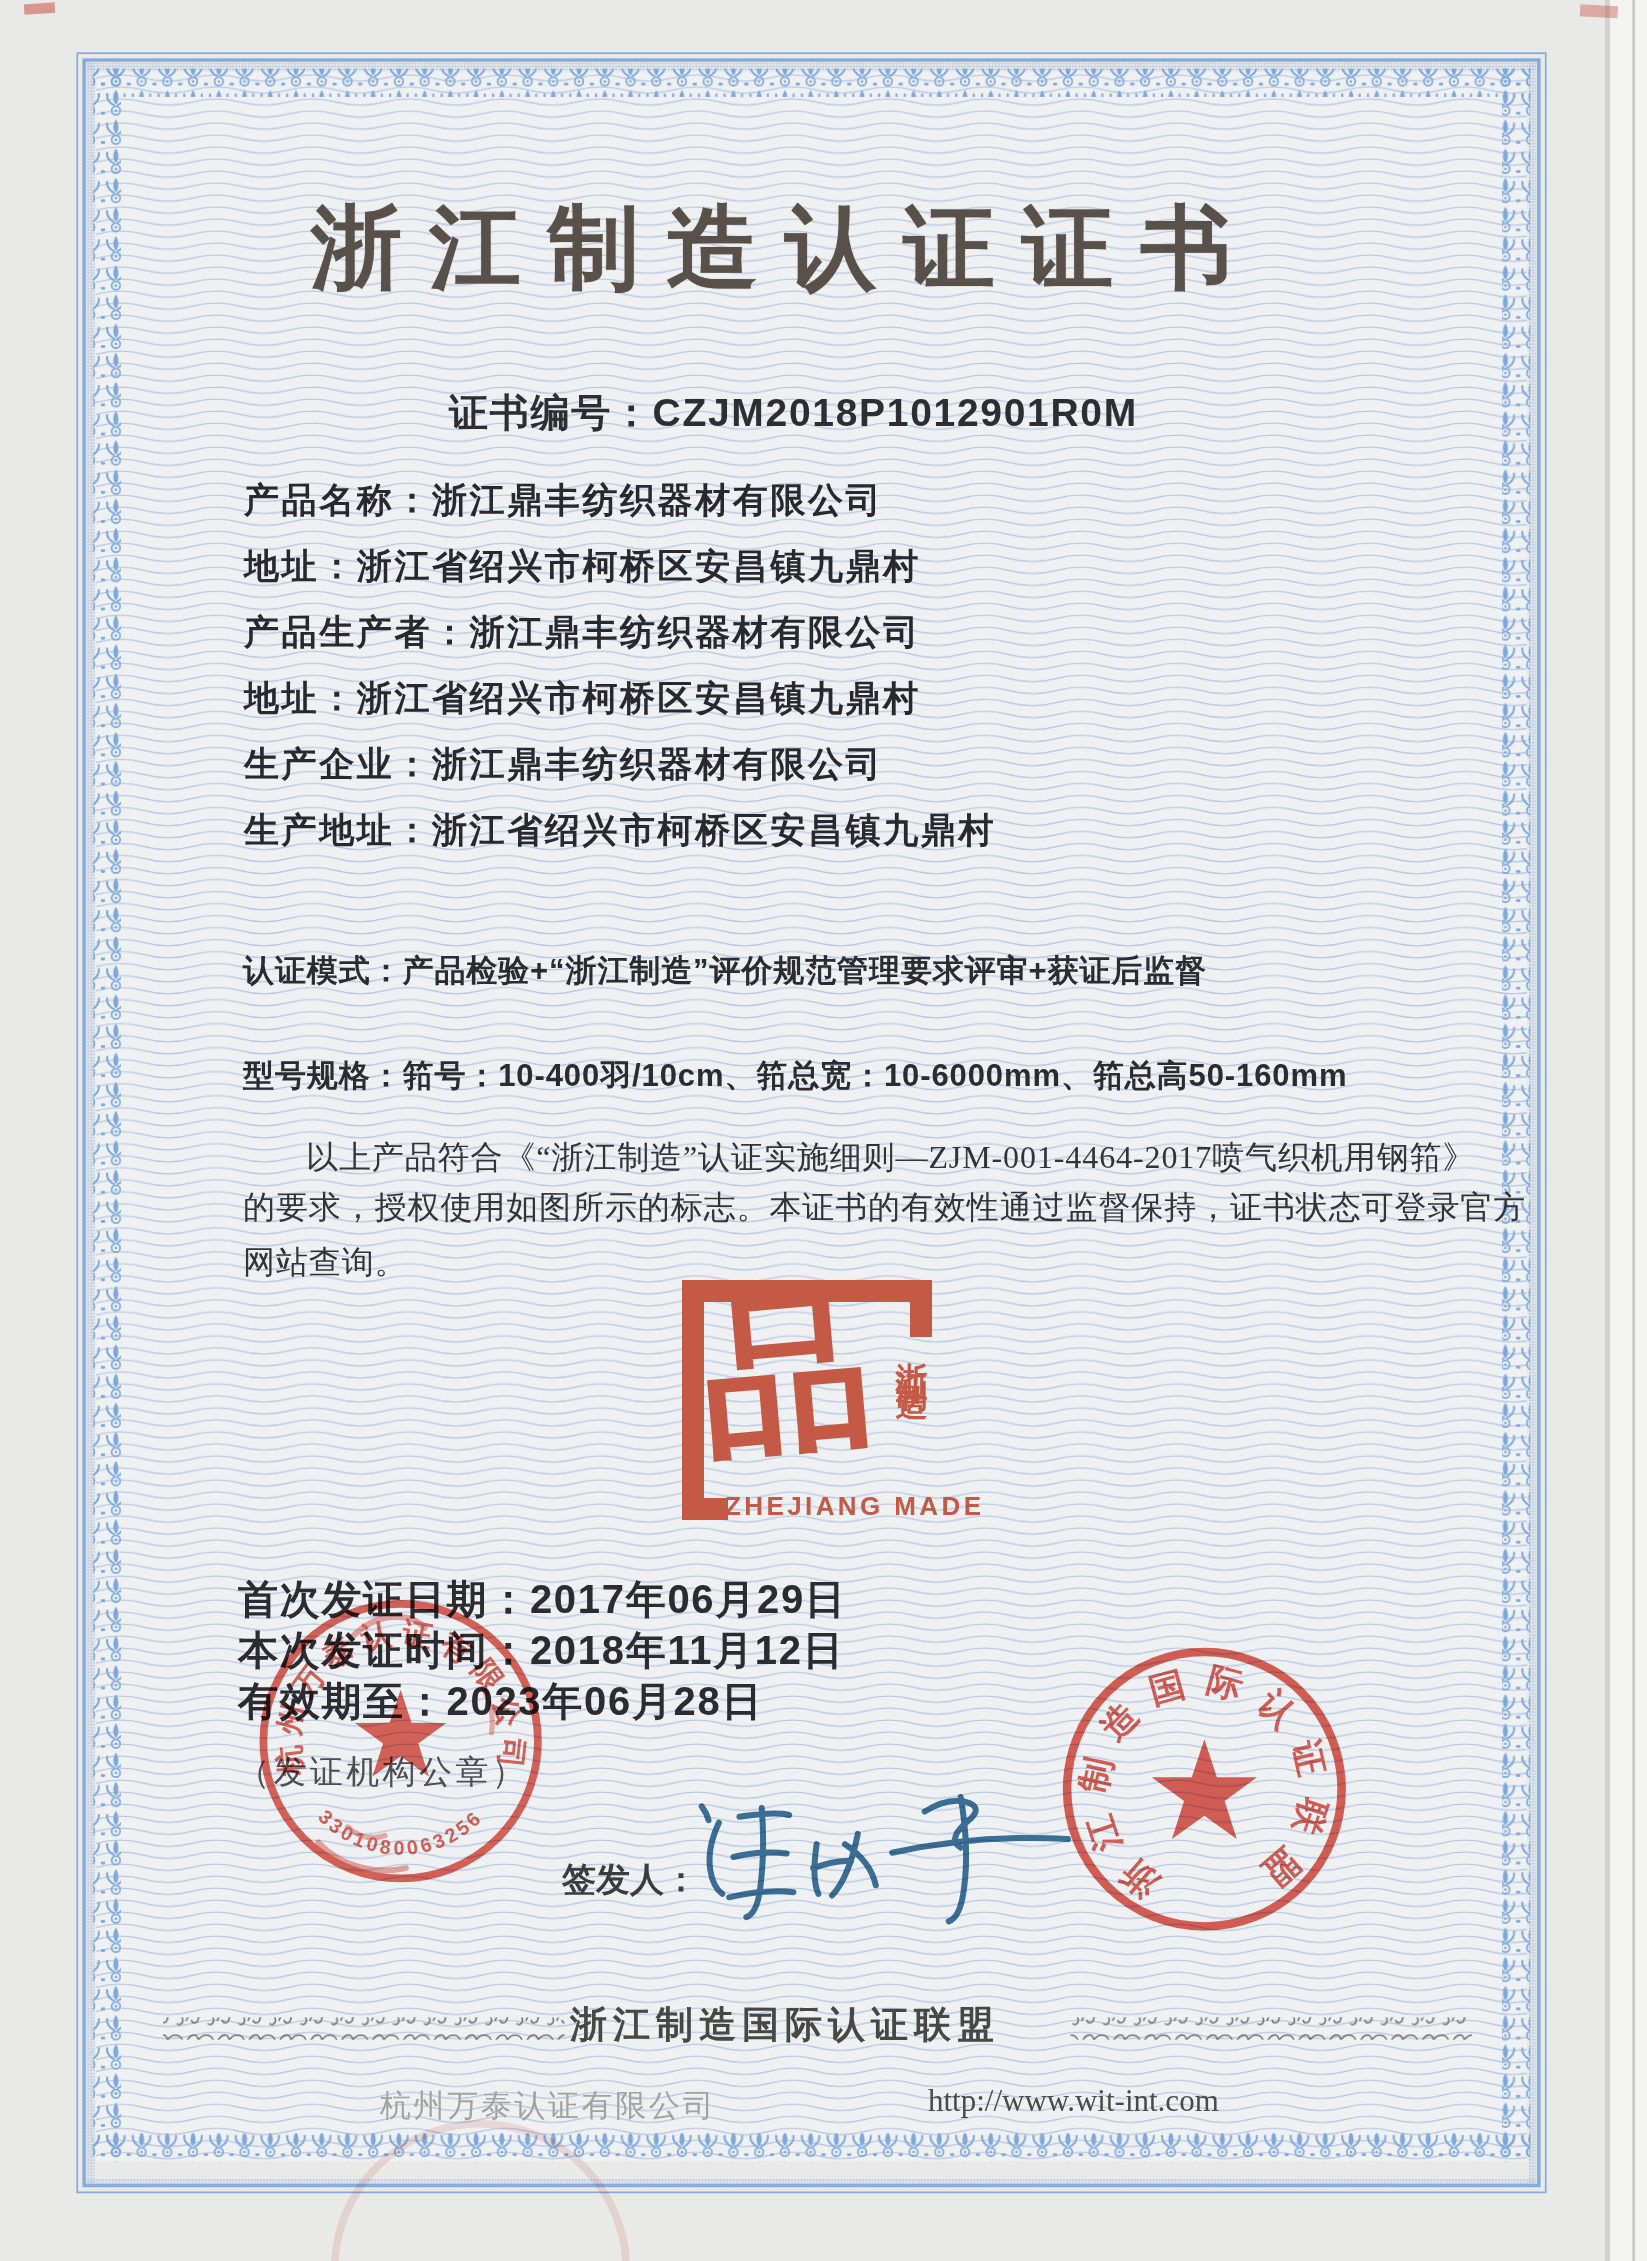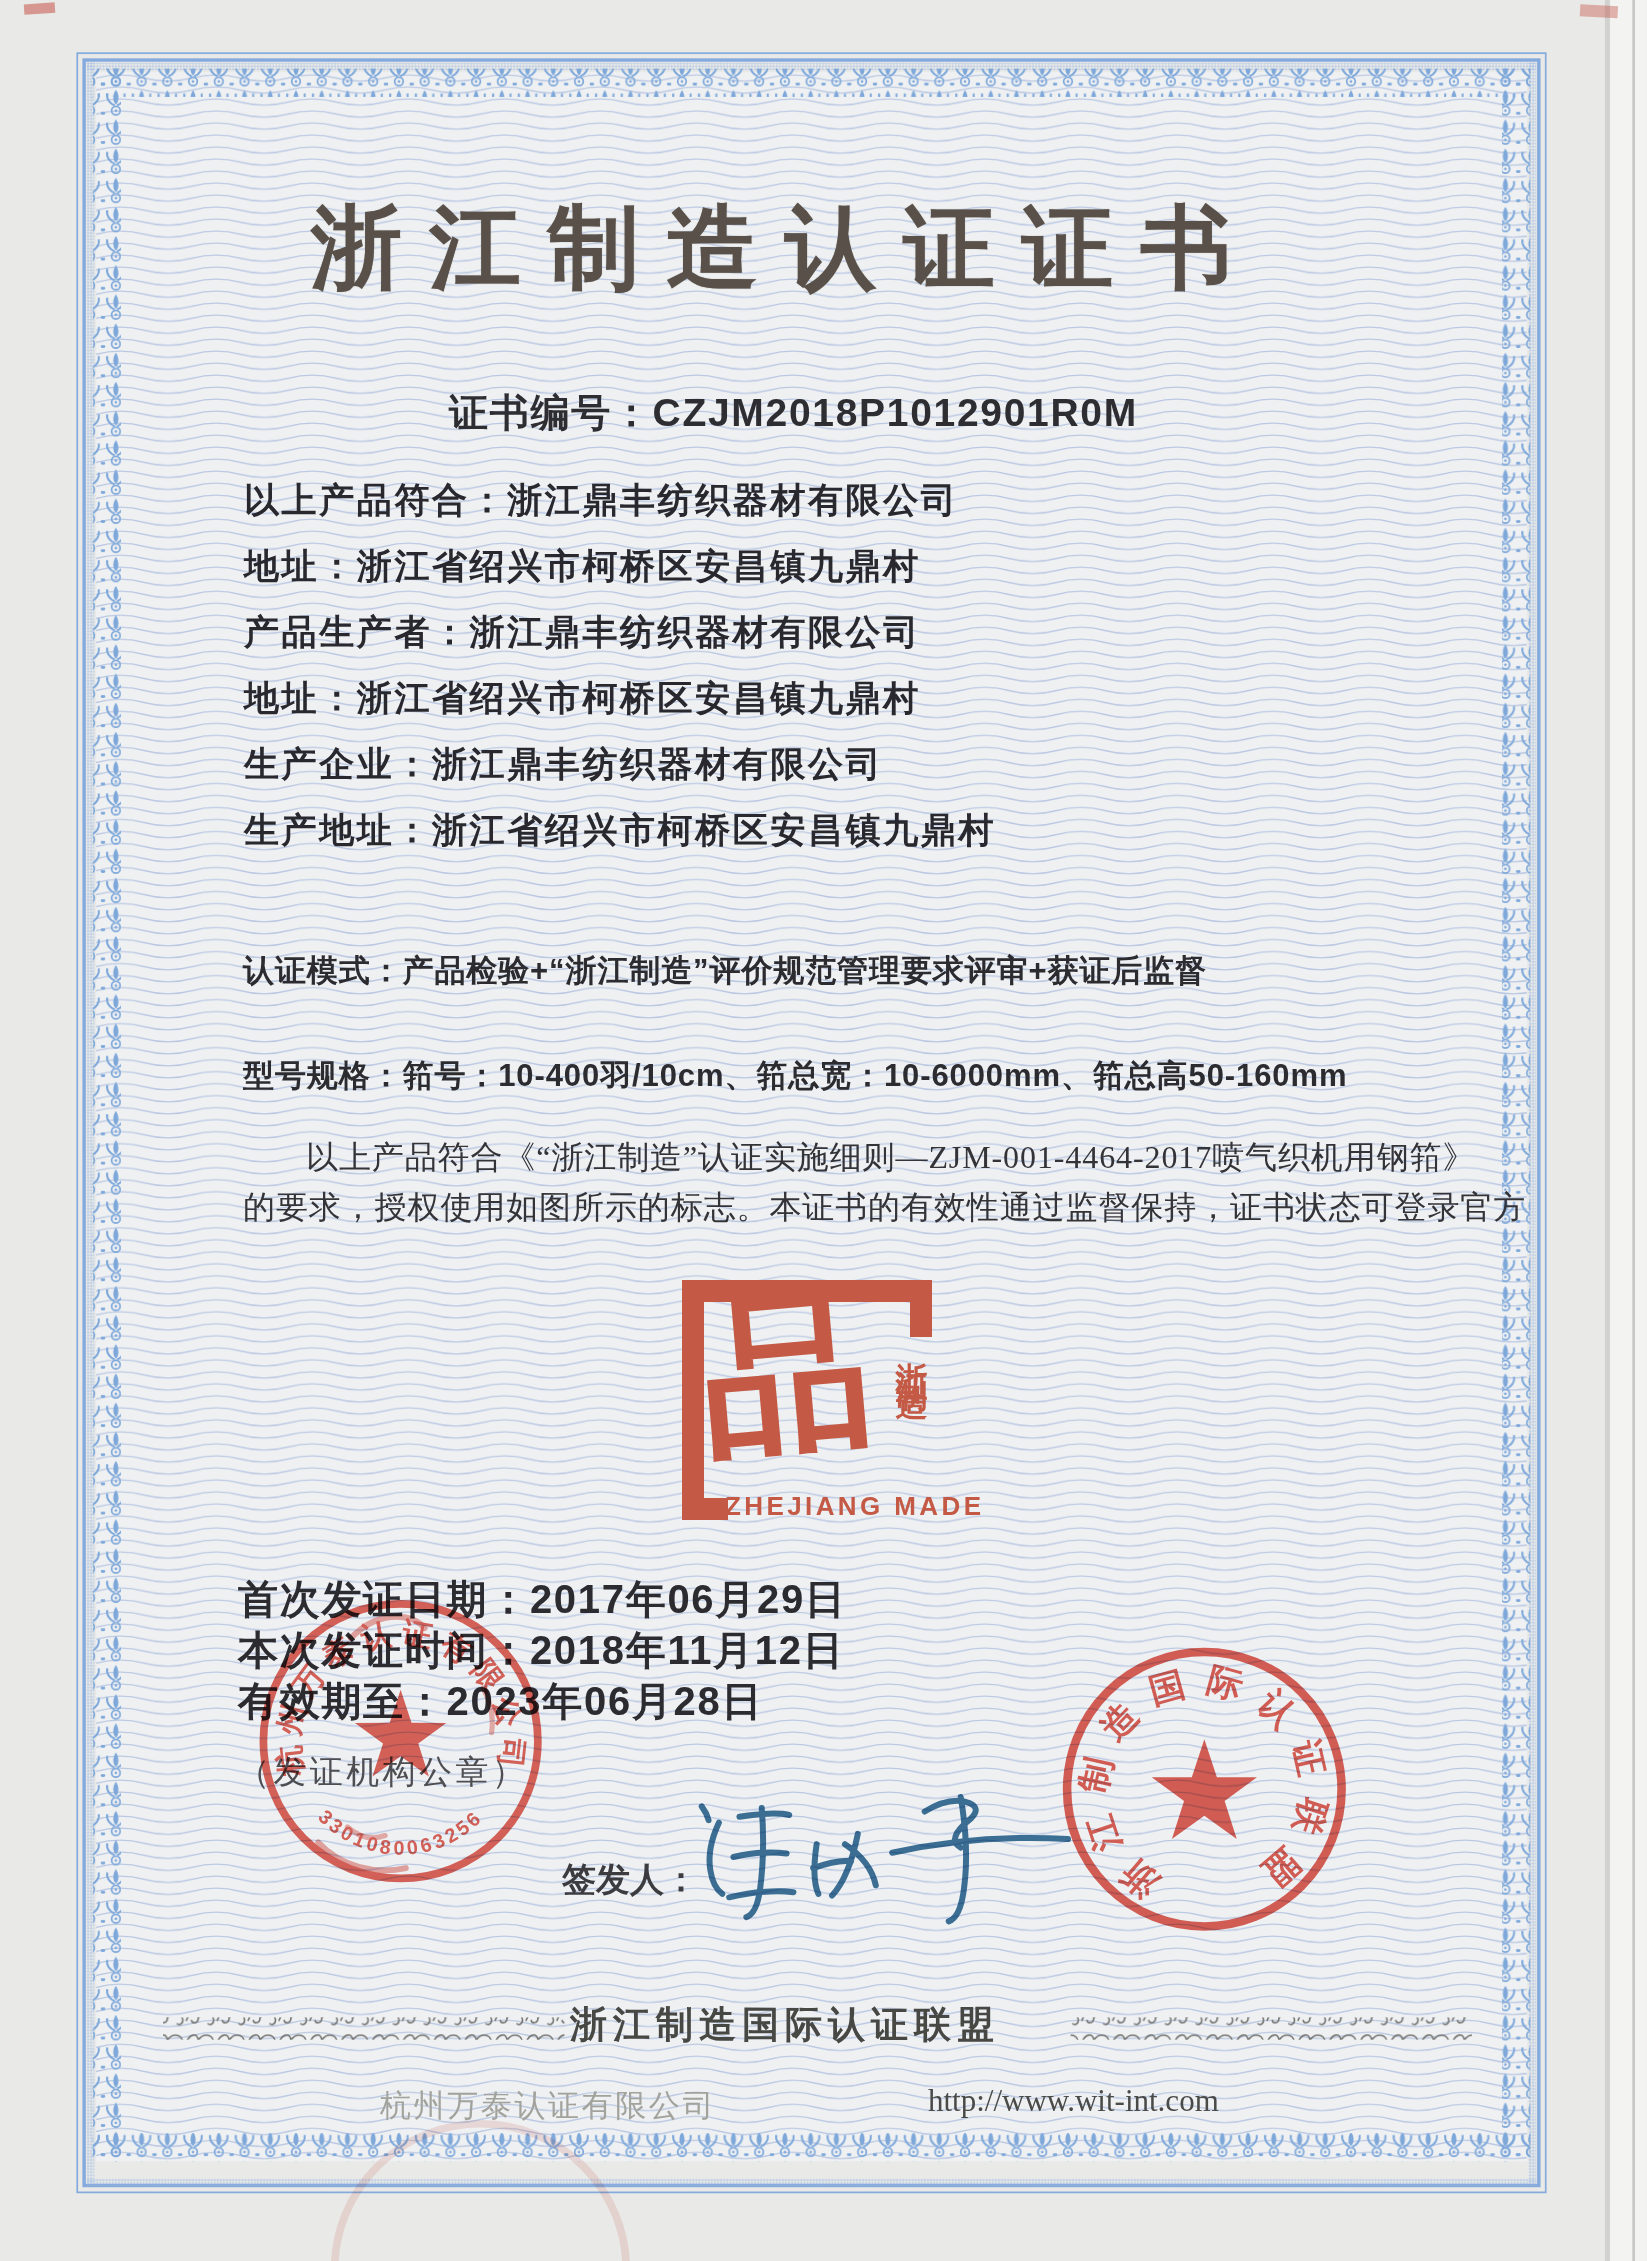--- a/index.html
+++ b/index.html
@@ -94,21 +94,21 @@
     <rect x="1248" y="2352" width="468" height="26" fill="url(#scrollP)"></rect>
   </svg>
 
   <div class="abs title">浙江制造认证证书</div>
 
   <div class="abs certno">
     <span>证书编号：</span><span>CZJM2018P1012901R0M</span>
   </div>
 
   <div class="abs party" style="top:477px">
-    <span>以上产品符合：</span><span>浙江鼎丰纺织器材有限公司</span>
+    <span>产品名称：</span><span>浙江鼎丰纺织器材有限公司</span>
   </div>
   <div class="abs party" style="top:543px">
     <span>地址：</span><span>浙江省绍兴市柯桥区安昌镇九鼎村</span>
   </div>
   <div class="abs party" style="top:609px">
     <span>产品生产者：</span><span>浙江鼎丰纺织器材有限公司</span>
   </div>
   <div class="abs party" style="top:675px">
     <span>地址：</span><span>浙江省绍兴市柯桥区安昌镇九鼎村</span>
   </div>
@@ -121,20 +121,21 @@
 
   <div class="abs detail" style="top:950px">
     <span>认证模式：</span><span>产品检验+“浙江制造”评价规范管理要求评审+获证后监督</span>
   </div>
   <div class="abs detail" style="top:1055px">
     <span>型号规格：</span><span>筘号：10-400羽/10cm、筘总宽：10-6000mm、筘总高50-160mm</span>
   </div>
 
   <div class="abs stmt" style="top:1136px;padding-left:63px">以上产品符合《“浙江制造”认证实施细则—ZJM-001-4464-2017喷气织机用钢筘》</div>
   <div class="abs stmt" style="top:1186px">的要求，授权使用如图所示的标志。本证书的有效性通过监督保持，证书状态可登录官方</div>
+  <div class="abs stmt" style="top:1241px">网站查询。</div>
 
   <div class="abs" id="logo">
     <div class="lg" style="left:0;top:0;width:250px;height:22px"></div>
     <div class="lg" style="left:228px;top:0;width:22px;height:57px"></div>
     <div class="lg" style="left:0;top:0;width:22px;height:240px"></div>
     <div class="lg" style="left:0;top:218px;width:46px;height:22px"></div>
     <div id="logo-mark">品</div>
     <div id="logo-side">浙江制造</div>
     <div id="logo-bottom">ZHEJIANG MADE</div>
   </div>

